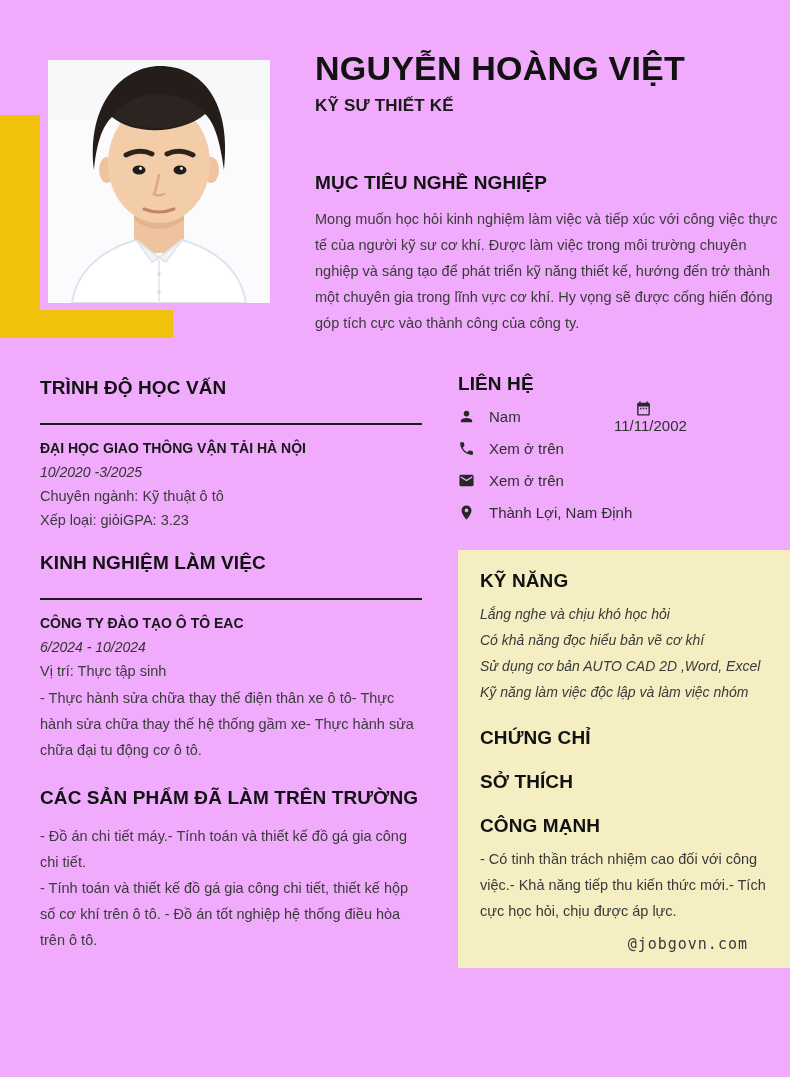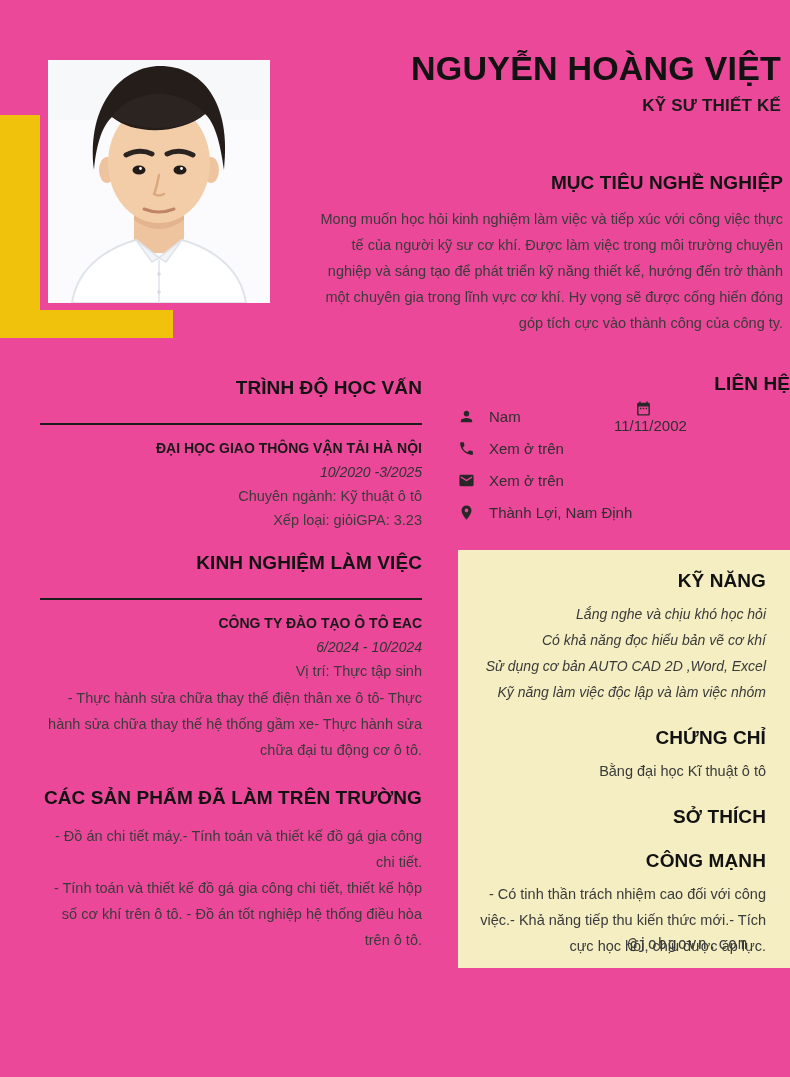--- a/index.html
+++ b/index.html
@@ -3,24 +3,23 @@
 <meta charset="utf-8">
 <style>
   * { margin: 0; padding: 0; box-sizing: border-box; }
   html, body { background: #e9e9e9; }
   body { font-family: "Liberation Sans", sans-serif; }
   .page {
     position: relative;
     width: 790px;
     height: 1077px;
     margin: 0 auto;
-    background: #ec4899;
+    background: #f0abfc;
     overflow: hidden;
     color: #3b3b3b;
-    text-align: right;
   }
   
   .accent-vert { position: absolute; left: 0; top: 115px; width: 40px; height: 223px; }
   .accent-horiz { position: absolute; left: 0; top: 310px; width: 173px; height: 28px; }
   
   .photo { position: absolute; left: 48px; top: 60px; width: 222px; height: 243px; background: #fbfbfc; }
   
   .header-block { position: absolute; left: 315px; top: 50px; width: 466px; }
   .person-name { font-size: 34px; font-weight: bold; color: #121212; letter-spacing: 0.2px; line-height: 1.1; }
   .person-title { font-size: 17px; font-weight: bold; color: #1a1a1a; margin-top: 9px; letter-spacing: 0.2px; }
@@ -203,21 +202,20 @@
 
     <div class="h2 first">KỸ NĂNG</div>
     <div class="tan-list">
       <div class="tan-line">Lắng nghe và chịu khó học hỏi</div>
       <div class="tan-line">Có khả năng đọc hiểu bản vẽ cơ khí</div>
       <div class="tan-line">Sử dụng cơ bản AUTO CAD 2D ,Word, Excel</div>
       <div class="tan-line">Kỹ năng làm việc độc lập và làm việc nhóm</div>
     </div>
 
     <div class="h2">CHỨNG CHỈ</div>
-    <div class="tan-para">Bằng đại học Kĩ thuật ô tô</div>
 
     <div class="h2">SỞ THÍCH</div>
 
     <div class="h2">CÔNG MẠNH</div>
     <div class="tan-para">- Có tinh thần trách nhiệm cao đối với công việc.- Khả năng tiếp thu kiến thức mới.- Tích cực học hỏi, chịu được áp lực.</div>
 
     <div class="watermark">@jobgovn.com</div>
   </div>
 
 </div>

